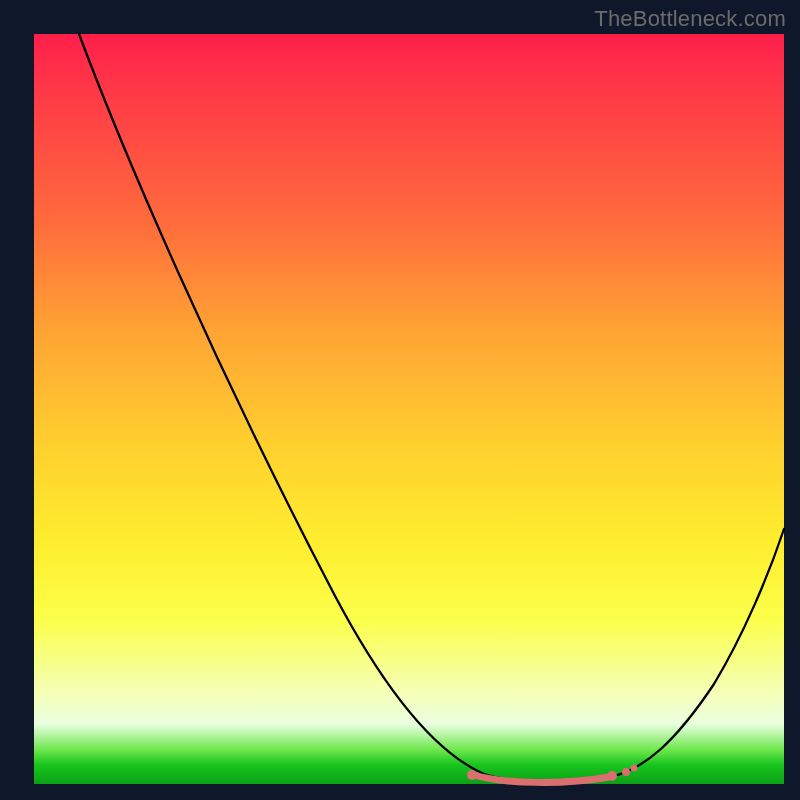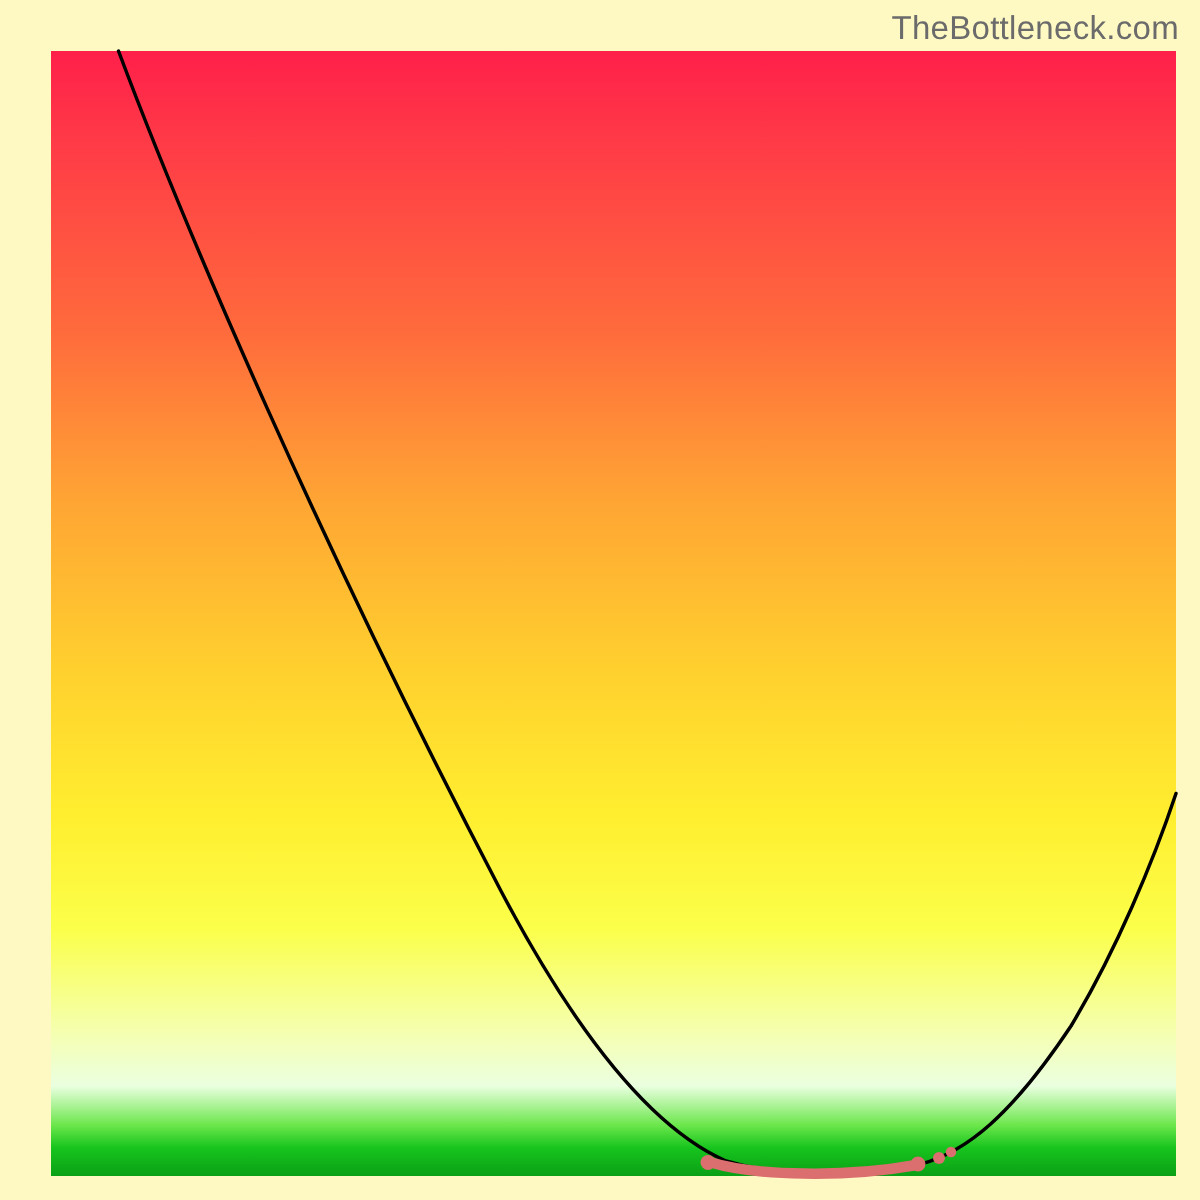--- a/index.html
+++ b/index.html
@@ -10,21 +10,21 @@
     background: #000;
     overflow: hidden;
     font-family: Arial, Helvetica, sans-serif;
   }
   .frame {
     position: absolute;
     left: 0;
     top: 0;
     width: 800px;
     height: 800px;
-    background: #fef9c3;
+    background: #0f172a;
   }
   .plot-area {
     position: absolute;
     left: 34px;
     top: 34px;
     width: 750px;
     height: 750px;
     
     background: linear-gradient(
       to bottom,

